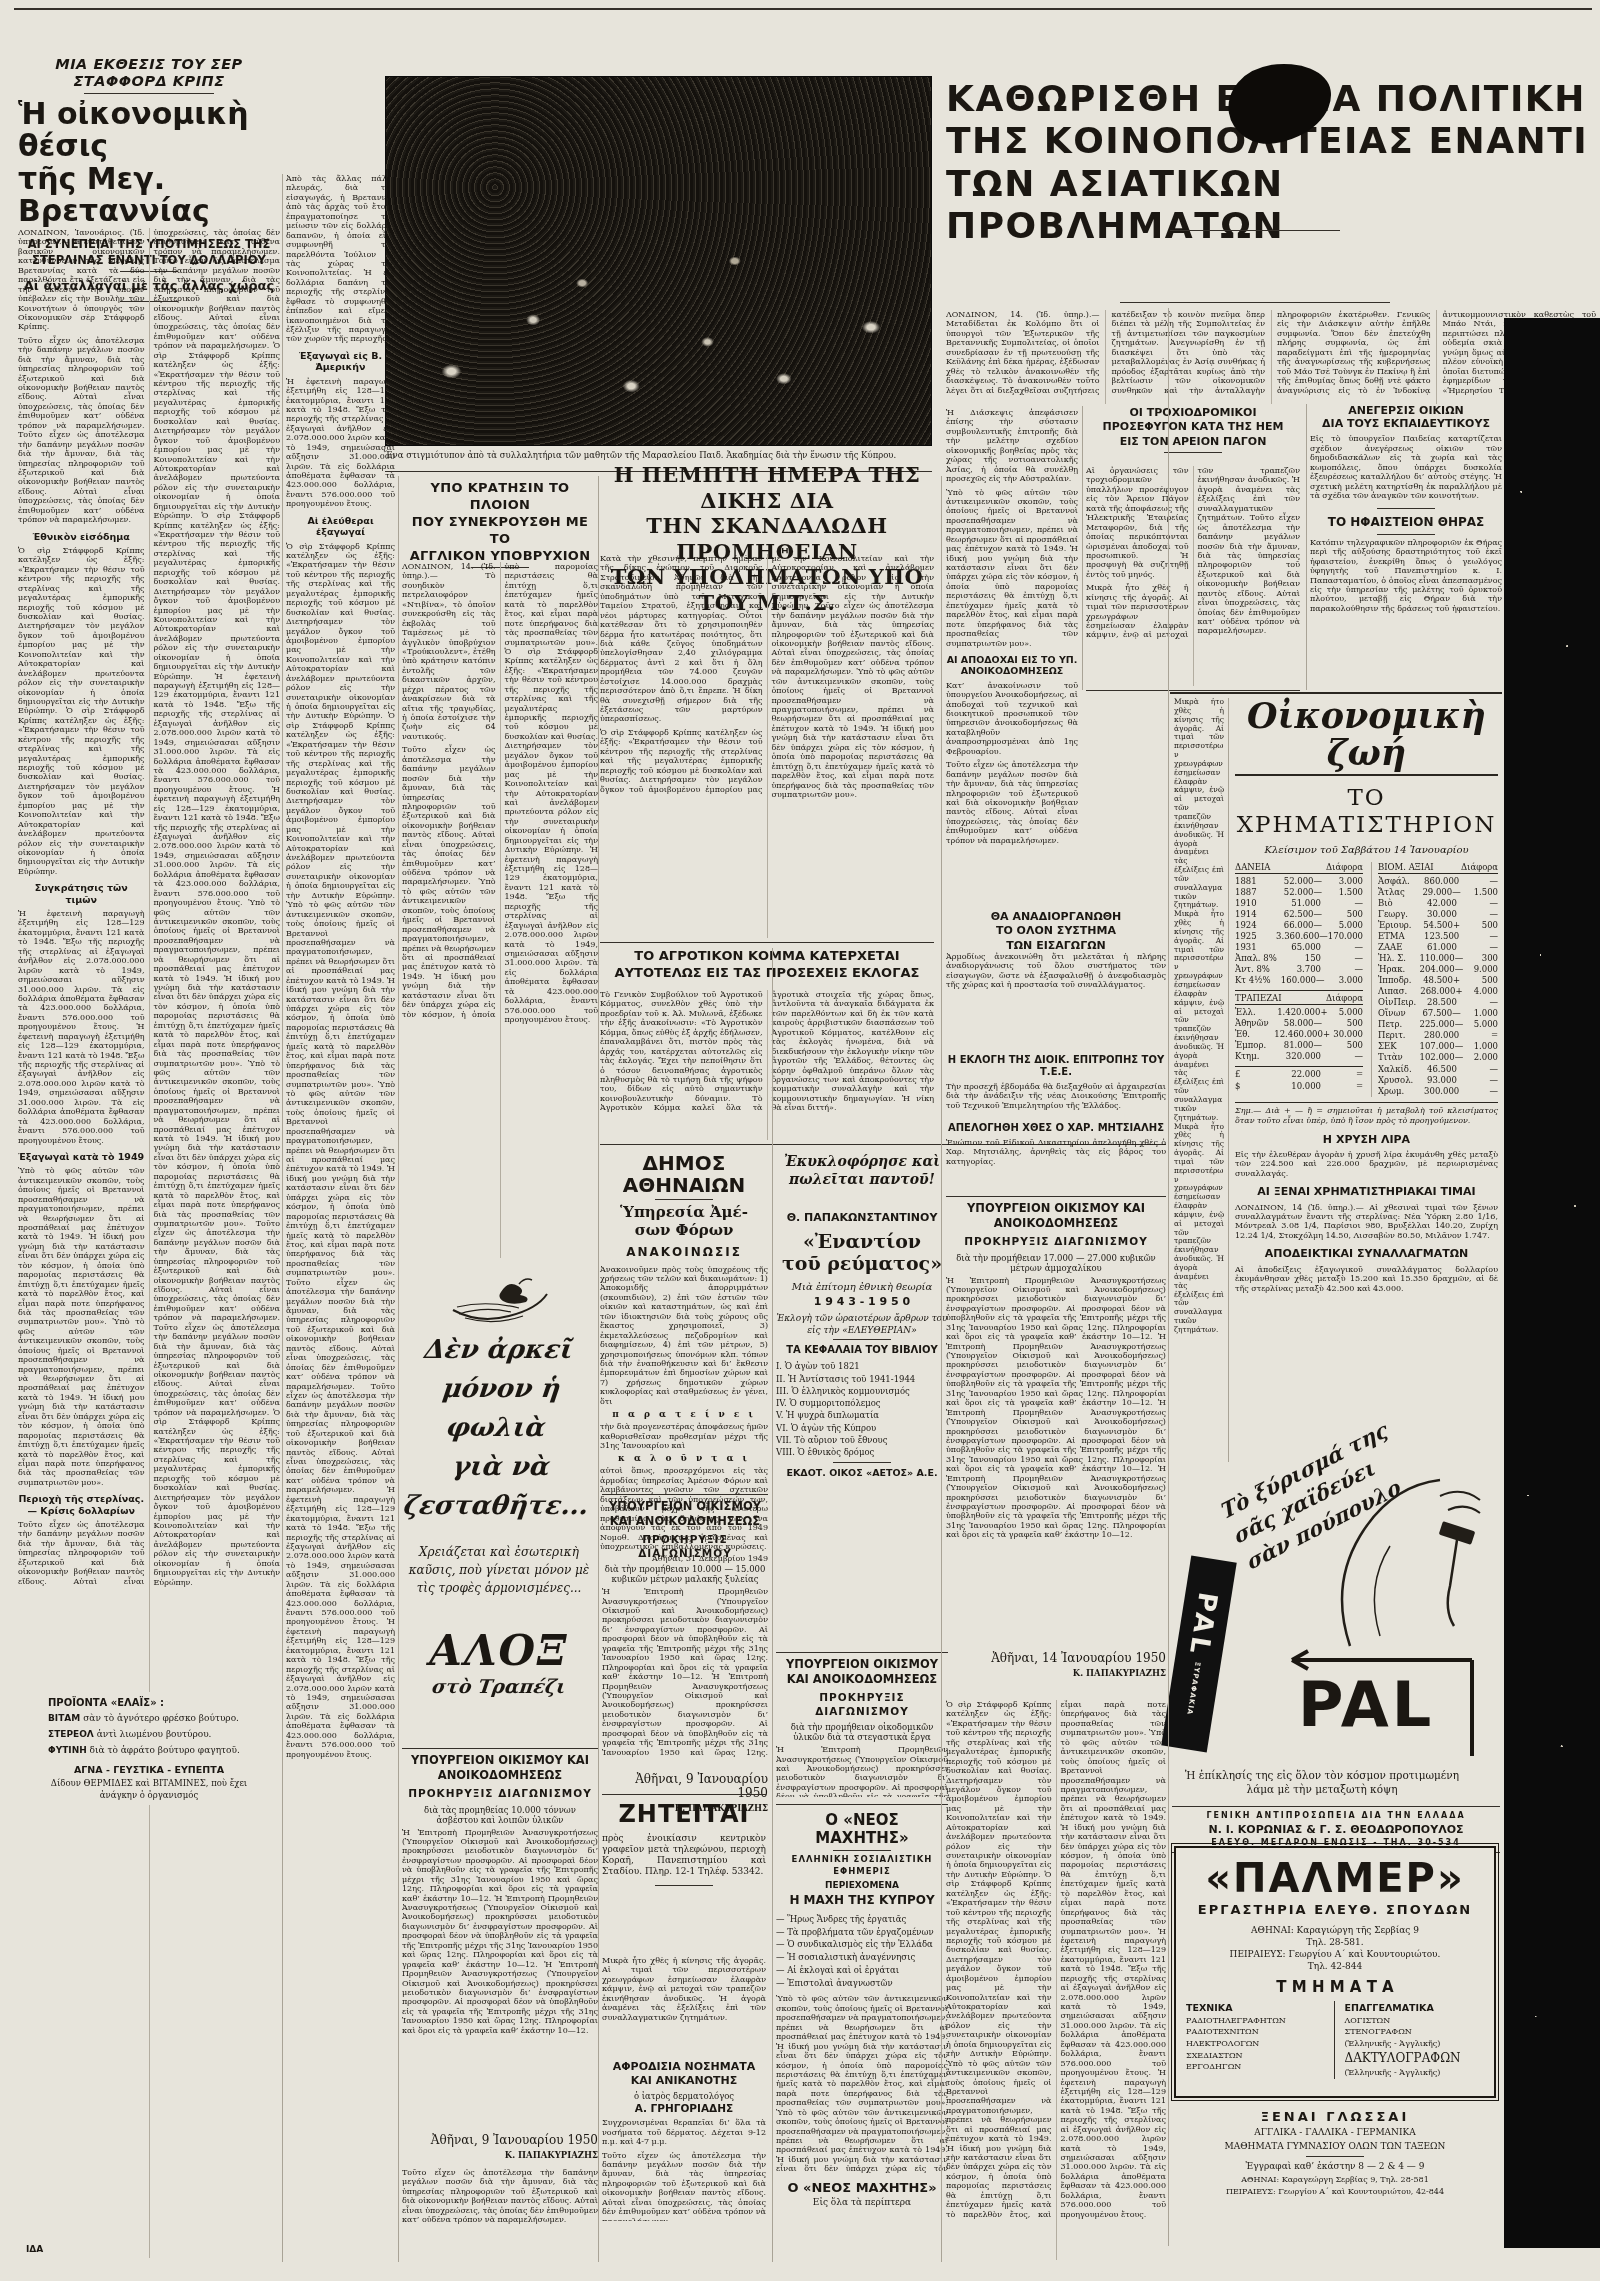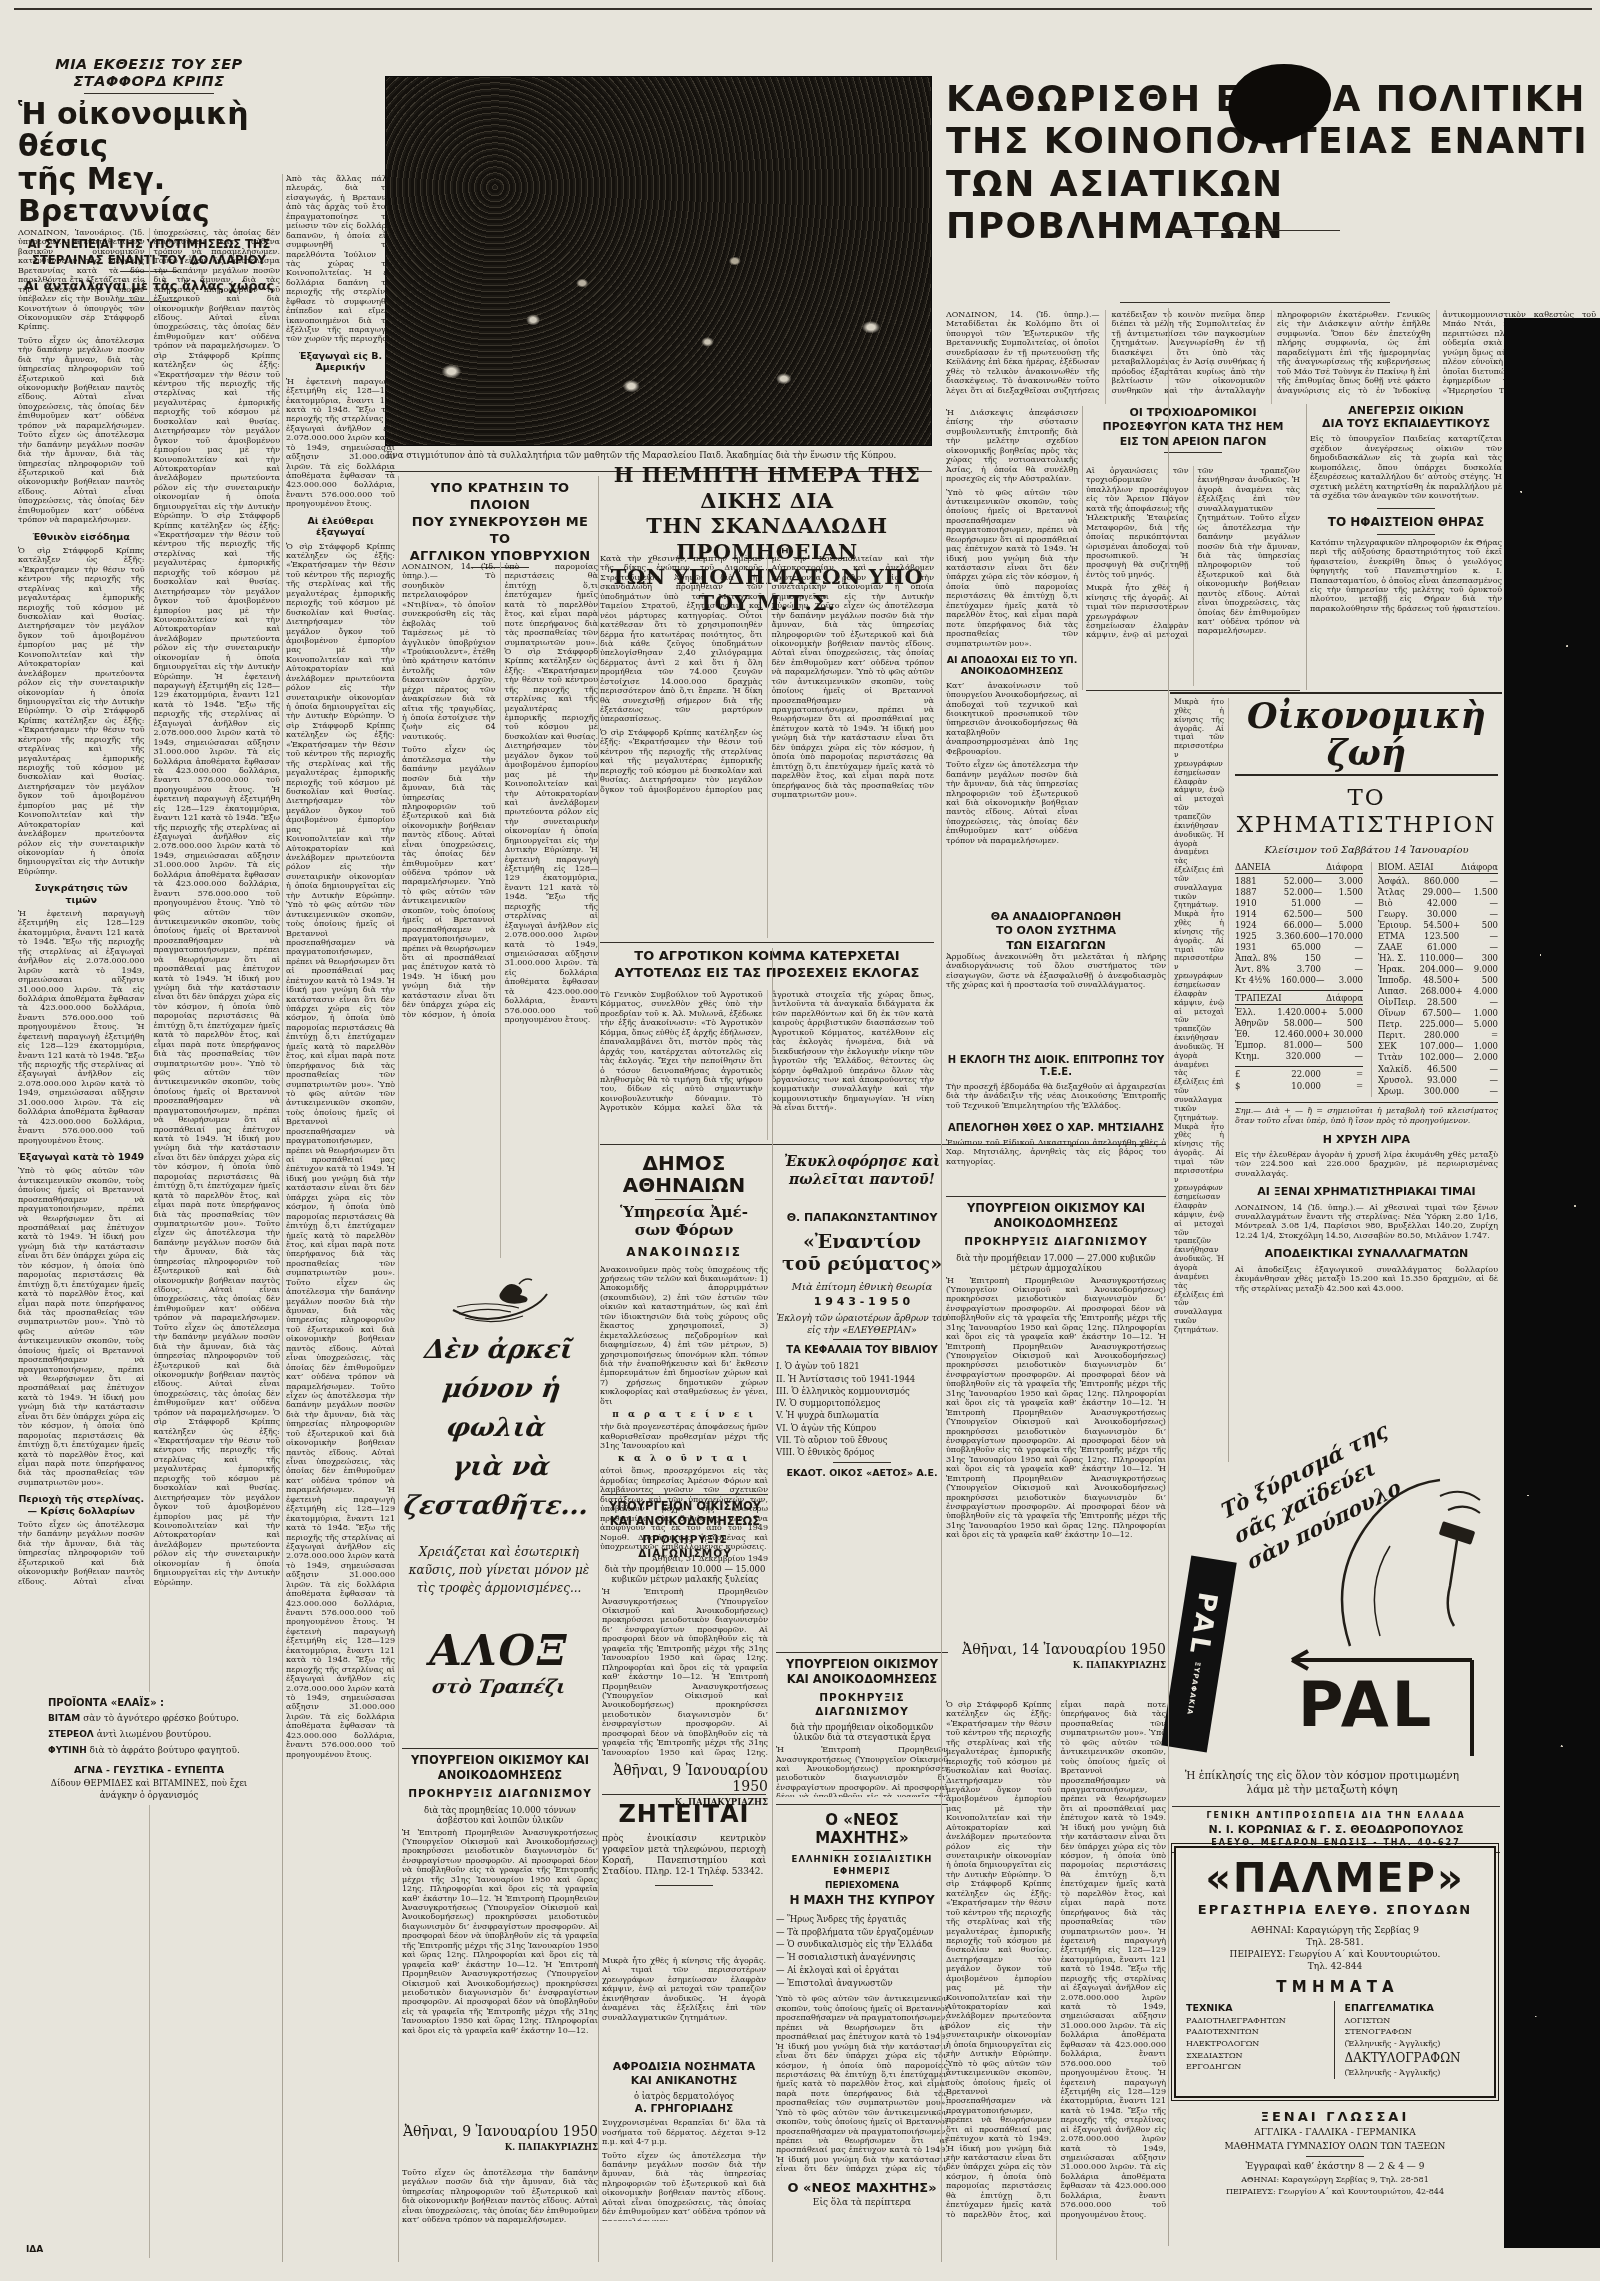--- a/index.html
+++ b/index.html
@@ -61,21 +61,21 @@
   .thead{font-weight:400;border-bottom:1px solid #2a2620;margin-bottom:2px}
   .tsep{border-top:1px solid #2a2620;margin:4px 0 2px}
   .enote{font:italic 400 8px/1.25 "DejaVu Serif",serif;border-top:1px solid #2a2620;margin-top:5px;padding-top:3px;text-align:justify}
   .ehead{font:700 11px/1.3 "DejaVu Sans",sans-serif;text-align:center;margin:7px 0 3px}
   
   .minis{border-top:1px solid #35302a;padding-top:4px}
   .minis .mt{font:700 11.5px/1.3 "DejaVu Sans",sans-serif;text-align:center}
   .minis .mh{font:700 10.5px/1.3 "DejaVu Sans",sans-serif;text-align:center;letter-spacing:1px;margin:4px 0}
   .minis .mo{font-size:8.5px;text-align:center;margin-bottom:3px}
   .minis .msig{font-size:8.5px;text-align:right;font-weight:700;margin-top:3px}
-  .minis .mdate{font-size:14px;text-align:right;margin-top:5px}
+  .minis .mdate{font-size:12px;text-align:right;margin-top:15px}
   .script{font:italic 700 26px/1.5 "DejaVu Serif",serif;transform:skewX(-8deg)}
   .spaced{letter-spacing:2px}
   .palLogo{font:900 62px/1 "DejaVu Sans",sans-serif;letter-spacing:3px}
   .pmTitle{font:900 40px/1.1 "DejaVu Sans",sans-serif;text-align:center;letter-spacing:2px}
   .dbox{border:2px solid #1b1712;outline:1px solid #1b1712;outline-offset:2px;background:#e7e4db}
   .bk{font-weight:700}
   .wordsp{letter-spacing:3px;font-weight:700;text-align:center;font-size:9px}
 </style>
 </head>
 <body>
@@ -703,21 +703,21 @@
       <svg class="abs" style="left:0;top:0" width="220" height="116" viewBox="0 0 220 116">
         <path d="M210 16 H30 M30 16 l16 -9 M30 16 l16 9 M210 16 V112" fill="none" stroke="#1b1712" stroke-width="4"></path>
       </svg>
       <div class="palLogo abs" style="left:36px;top:30px">PAL</div>
     </div>
   </div>
   <div class="abs ctr" style="left:1172px;top:1768px;width:300px;font:400 10.5px/1.35 'DejaVu Serif',serif">Ἡ ἐπίκλησίς της εἰς ὅλον τὸν κόσμον προτιμωμένη λάμα μὲ τὴν μεταξωτὴ κόψη</div>
   <div class="abs ctr" style="left:1172px;top:1806px;width:328px;border-top:1px solid #35302a;border-bottom:1px solid #35302a;padding:3px 0">
     <div style="font:700 8px/1.5 'DejaVu Sans',sans-serif;letter-spacing:2px">ΓΕΝΙΚΗ ΑΝΤΙΠΡΟΣΩΠΕΙΑ ΔΙΑ ΤΗΝ ΕΛΛΑΔΑ</div>
     <div style="font:700 11px/1.4 'DejaVu Sans',sans-serif">Ν. Ι. ΚΟΡΩΝΙΑΣ &amp; Γ. Σ. ΘΕΟΔΩΡΟΠΟΥΛΟΣ</div>
-    <div style="font:700 8px/1.5 'DejaVu Sans',sans-serif;letter-spacing:2px">ΕΛΕΥΘ. ΜΕΓΑΡΟΝ ΕΝΩΣΙΣ - ΤΗΛ. 40-627</div>
+    <div style="font:700 8px/1.5 'DejaVu Sans',sans-serif;letter-spacing:2px">ΕΛΕΥΘ. ΜΕΓΑΡΟΝ ΕΝΩΣΙΣ - ΤΗΛ. 30-534</div>
   </div>
 
   <div class="abs dbox" style="left:1174px;top:1846px;width:322px;height:252px;padding:8px 10px;box-sizing:border-box">
     <div class="pmTitle">«ΠΑΛΜΕΡ»</div>
     <div class="ctr" style="font:700 13px/1.5 'DejaVu Sans',sans-serif;letter-spacing:2px">ΕΡΓΑΣΤΗΡΙΑ ΕΛΕΥΘ. ΣΠΟΥΔΩΝ</div>
     <div class="ctr" style="font-size:9px;line-height:1.35;margin-top:4px">ΑΘΗΝΑΙ: Καραγιώργη τῆς Σερβίας 9</div>
     <div class="ctr" style="font-size:9px;line-height:1.35">Τηλ. 28-581.</div>
     <div class="ctr" style="font-size:9px;line-height:1.35">ΠΕΙΡΑΙΕΥΣ: Γεωργίου Α΄ καὶ Κουντουριώτου.</div>
     <div class="ctr" style="font-size:9px;line-height:1.35">Τηλ. 42-844</div>
     <div class="ctr" style="font:700 15px/1.5 'DejaVu Sans',sans-serif;margin-top:4px">Τ Μ Η Μ Α Τ Α</div>

